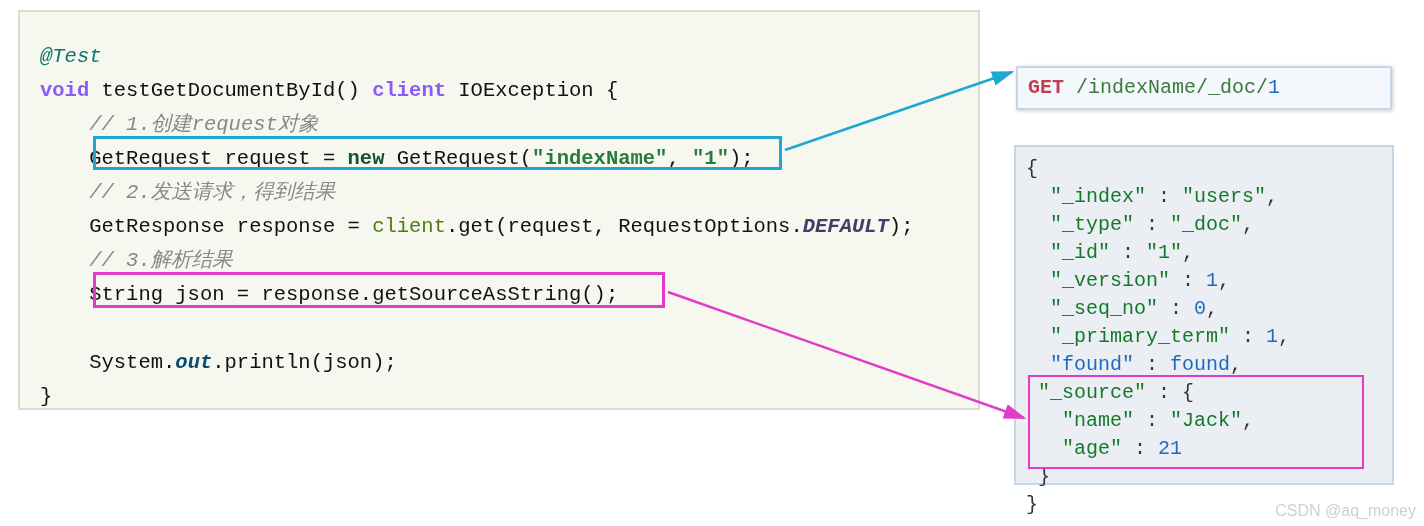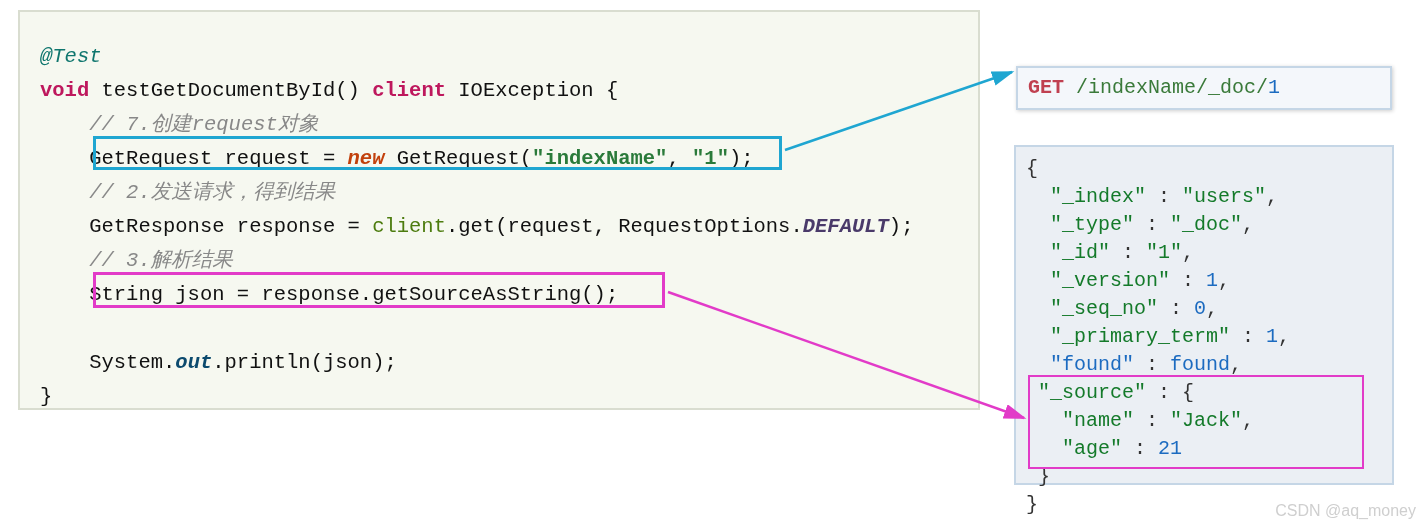--- a/index.html
+++ b/index.html
@@ -58,22 +58,22 @@
     color: #333;
   }
 
   .json-key { color: #147A2A; }
   .json-str { color: #147A2A; }
   .json-num { color: #1C6BC0; }
   .json-true { color: #1C6BC0; }
   .json-found { color: #1C6BC0; }
 
   .annot { color: #0f766e; font-style: italic; }
-  .kw   { color: #be185d; font-weight: bold; }
-  .new  { color: #c2410c; font-weight: bold; font-style: italic; }
+  .kw   { color: #8b5cf6; font-weight: bold; }
+  .new  { color: #14532d; font-weight: bold; }
   .str  { color: #2A7A3A; font-weight: bold; }
   .cmt  { color: #888; font-style: italic; }
   .call { color: #4d7c0f; font-weight: normal; }
   .stat { color: #4A3A6A; font-style: italic; font-weight: bold; }
   .out  { color: #0c4a6e; font-style: italic; font-weight: bold; }
 
   .hl-blue  {
     position: absolute;
     border: 3px solid #1FA6D1;
     background: transparent;
@@ -106,21 +106,21 @@
     font-size: 16px;
     color: #CFCFCF;
     font-family: Arial, sans-serif;
   }
 </style>
 </head>
 <body>
 
 <div class="code-block"><span class="annot">@Test</span>
 <span class="kw">void</span><span> testGetDocumentById() </span><span class="kw">client</span><span> IOException {</span>
-<span class="cmt">    // 7.创建request对象</span>
+<span class="cmt">    // 1.创建request对象</span>
 <span>    GetRequest request = </span><span class="new">new</span><span> GetRequest(</span><span class="str">"indexName"</span><span>, </span><span class="str">"1"</span><span>);</span>
 <span class="cmt">    // 2.发送请求，得到结果</span>
 <span>    GetResponse response = </span><span class="call">client</span><span>.get(request, RequestOptions.</span><span class="stat">DEFAULT</span><span>);</span>
 <span class="cmt">    // 3.解析结果</span>
 <span>    String json = response.getSourceAsString();</span>
 <span></span>
 <span>    System.</span><span class="out">out</span><span>.println(json);</span>
 <span>}</span></div>
 
 <div class="hl-blue" style="left:93px; top:136px; width:689px; height:34px;"></div>

